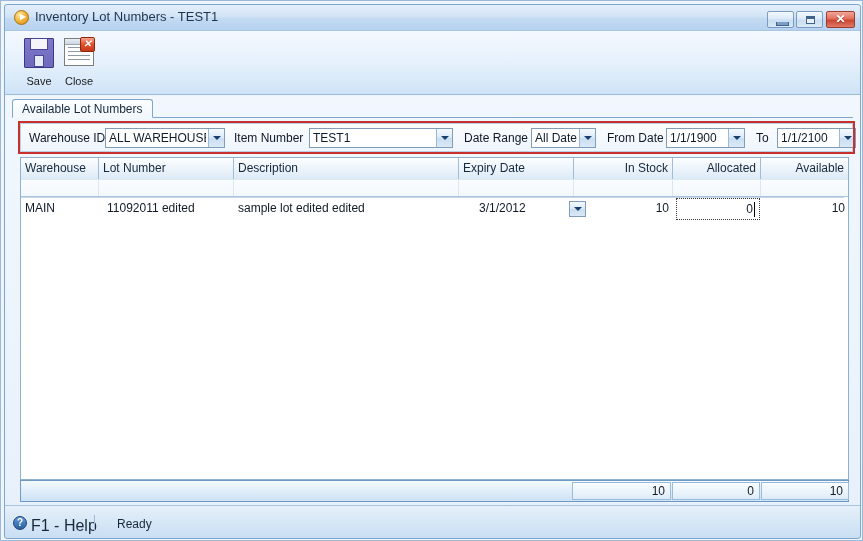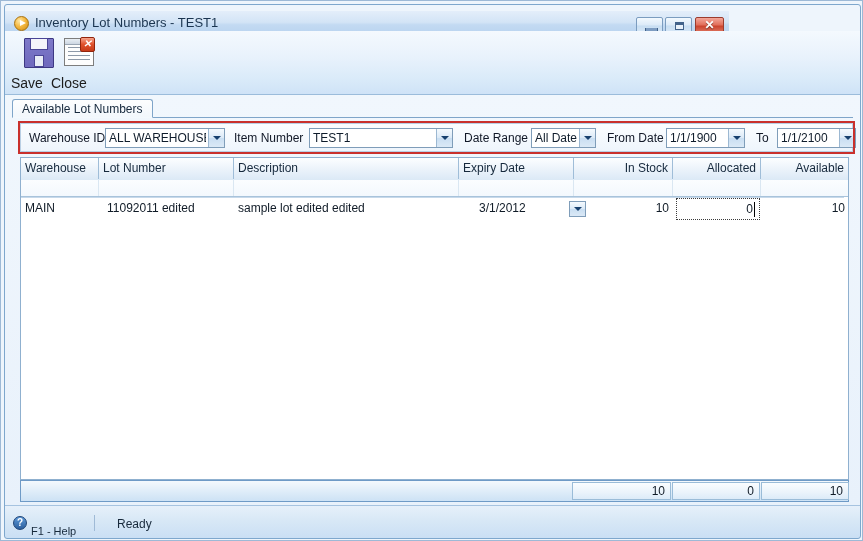--- a/index.html
+++ b/index.html
@@ -21,21 +21,21 @@
   #frame-outline{
     position:absolute;left:3px;top:3px;width:857px;height:535px;
     box-sizing:border-box;
     border:1px solid #7ea7cd;
     border-radius:3px;
     pointer-events:none;
   }
 
   
   #titlebar{
-    position:absolute;left:4px;top:10px;width:724px;height:26px;
+    position:absolute;left:4px;top:4px;width:855px;height:26px;
     background:linear-gradient(to bottom,#e4eefa 0%,#d3e4f6 45%,#c3daf2 55%,#b7d2ef 100%);
     border-bottom:1px solid #a9c6e3;
     box-sizing:border-box;
   }
   #title-icon{
     position:absolute;left:9px;top:5px;width:15px;height:15px;
     border-radius:50%;
     background:radial-gradient(circle at 35% 30%,#ffe9a8 0%,#f5b942 45%,#cf8c14 100%);
     border:1px solid #a8700c;
     box-sizing:border-box;
@@ -84,22 +84,22 @@
   #toolbar{
     position:absolute;left:4px;top:30px;width:855px;height:64px;
     background:linear-gradient(to bottom,#f4f9fe 0%,#e9f2fc 40%,#d9eaf9 78%,#cfe3f7 100%);
     border-bottom:1px solid #9bbcdb;
     box-sizing:border-box;
   }
   .tbtn{position:absolute;top:4px;width:56px;height:56px;cursor:default;}
   #tbtn-save{left:6px;}
   #tbtn-close{left:46px;}
   .tbtn .lbl{
-    position:absolute;left:0;top:40px;width:100%;
-    font-size:14px;color:#1c1c1c;
+    position:absolute;left:0;top:40px;width:100%;text-align:center;
+    font-size:11px;color:#1c1c1c;
   }
 
   
   .ico-save{
     position:absolute;left:13px;top:3px;width:30px;height:30px;
     background:linear-gradient(to bottom,#7e79c9 0%,#6f69bd 100%);
     border:1px solid #3d3883;border-radius:1px;box-sizing:border-box;
   }
   .ico-save:before{ 
     content:"";position:absolute;left:5px;top:-1px;width:18px;height:12px;
@@ -293,21 +293,21 @@
     background:linear-gradient(to bottom,#e6f0fa 0%,#d8e8f6 45%,#cadff4 100%);
     border-top:1px solid #a6c3e0;
     box-sizing:border-box;
   }
   #help-icon{
     position:absolute;left:8px;top:10px;width:14px;height:14px;border-radius:50%;
     background:linear-gradient(to bottom,#5e9ad8,#2c5f9e);
     border:1px solid #1d4375;box-sizing:border-box;
     color:#fff;font-size:10px;font-weight:bold;text-align:center;line-height:12px;
   }
-  #help-text{position:absolute;left:26px;top:19px;font-size:11px;color:#17293b;}
+  #help-text{position:absolute;left:26px;top:11px;font-size:16px;color:#17293b;}
   #status-sep{position:absolute;left:89px;top:9px;width:1px;height:16px;background:#9fbad6;}
   #status-text{position:absolute;left:96px;top:11px;font-size:12px;color:#17293b;margin-left:16px;}
 </style>
 </head>
 <body>
 
 <div id="window">
 
   <div id="titlebar">
     <div id="title-icon"></div>

